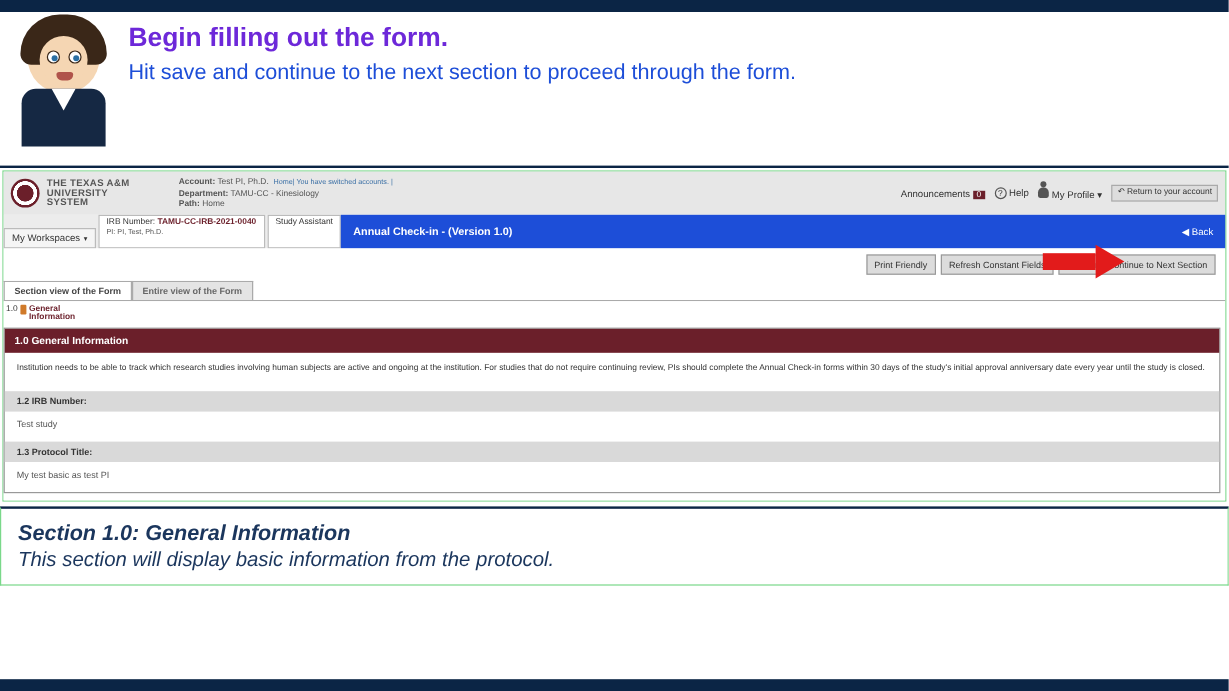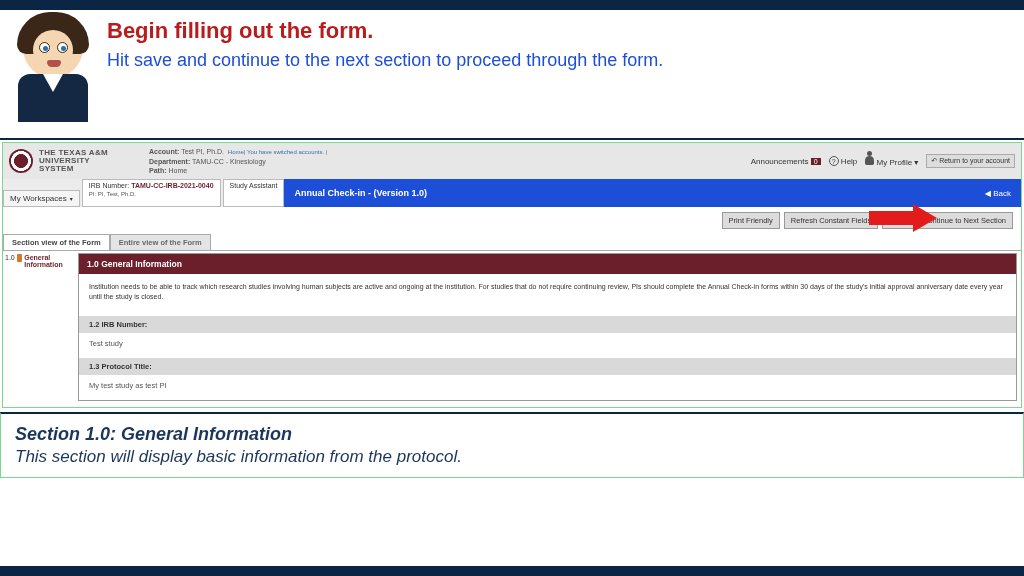--- a/index.html
+++ b/index.html
@@ -11,21 +11,21 @@
 .avatar-head { width: 60px; height: 60px; background: #f5d6b3; border-radius: 50%; position: relative; }
 .avatar-hair { position: absolute; top: -6px; left: -6px; width: 72px; height: 42px; background: #3a2718; border-radius: 36px 36px 10px 10px; }
 .avatar-face { position: absolute; top: 12px; left: 10px; width: 40px; height: 40px; background: #f5d6b3; border-radius: 50%; z-index: 2;}
 .avatar-eye { position: absolute; width: 11px; height: 11px; background: #fff; border-radius: 50%; top: 24px; z-index:3; border:1px solid #3a2718;}
 .avatar-eye.l{left:16px;} .avatar-eye.r{left:34px;}
 .avatar-pupil{position:absolute;width:5px;height:5px;background:#2b6fa3;border-radius:50%;top:3px;left:3px;}
 .avatar-mouth{position:absolute;width:14px;height:7px;background:#b0534a;border-radius:4px 4px 8px 8px;top:42px;left:24px;z-index:3;}
 .avatar-body { width: 70px; height: 48px; background: #152843; border-radius: 12px 12px 0 0; margin-top: -4px; position: relative; }
 .avatar-collar { position: absolute; top: 0; left: 25px; width: 0; height: 0; border-left: 10px solid transparent; border-right: 10px solid transparent; border-top: 18px solid #fff; }
 .instruction-text { padding-left: 12px; }
-.instruction-text h1 { color: #b91c1c; font-size: 22px; font-weight: bold; margin-bottom: 6px; }
+.instruction-text h1 { color: #6d28d9; font-size: 22px; font-weight: bold; margin-bottom: 6px; }
 .instruction-text p { color: #1d4ed8; font-size: 18px; }
 
 .app-shell { border: 1px solid #7ad88a; margin: 2px 2px; font-size: 8px; color: #333; }
 .app-header { background: #e7e7e7; display: flex; align-items: center; padding: 3px 6px; height: 36px; }
 .logo-seal { width: 24px; height: 24px; background: radial-gradient(circle,#6b1f2a 40%,#fff 42%,#fff 58%,#6b1f2a 60%); border-radius: 50%; margin-right: 6px; flex-shrink:0;}
 .logo-text { color: #555; font-size: 8px; font-weight: bold; line-height: 1; text-transform: uppercase; letter-spacing: 0.3px; width: 70px; }
 .acct-lines { flex: 1; font-size: 7px; line-height: 1.3; color: #555; padding-left: 40px;}
 .acct-lines .lbl { font-weight: bold; }
 .acct-lines a { color: #3a6fa5; text-decoration: none; font-size:6px;}
 .header-right { display: flex; align-items: center; gap: 8px; font-size: 8px; }
@@ -48,21 +48,21 @@
 .action-row { background: #fff; padding: 5px 8px; display: flex; justify-content: flex-end; gap: 4px; position: relative; }
 .action-btn { background: #dcdcdc; border: 1px solid #999; padding: 3px 6px; font-size: 7.5px; color: #333; }
 .arrow-callout { position: absolute; right: 80px; top: -3px; width: 72px; height: 28px; z-index: 10; }
 .arrow-body { position: absolute; left: 0; top: 7px; width: 44px; height: 14px; background: #e21b1b; }
 .arrow-head { position: absolute; left: 44px; top: 0; width: 0; height: 0; border-top: 14px solid transparent; border-bottom: 14px solid transparent; border-left: 24px solid #e21b1b; }
 
 .view-tabs { display: flex; font-size: 7.5px; border-bottom: 1px solid #aaa; background:#fff; }
 .view-tab { padding: 3px 8px; border: 1px solid #aaa; border-bottom: none; background: #fff; color: #444; font-weight:bold;}
 .view-tab.inactive { background: #e4e4e4; color: #666; }
 
-.form-area { display: flex; font-size: 7.5px; background:#fff; }
+.form-area { display: flex; font-size: 7.5px; background:#fff;flex-direction:column; }
 .side-nav { width: 75px; padding: 3px 2px; font-size: 7px; }
 .side-nav-item { color: #6b1f2a; font-weight: bold; display:flex; gap:2px;}
 .side-nav-item .num{color:#333;font-weight:normal;}
 .page-icon{display:inline-block;width:7px;height:8px;background:#d07a2a;border-radius:1px;}
 
 .form-body { flex: 1; border: 1px solid #999; margin: 2px 4px 6px 0; }
 .section-bar { background: #6b1f2a; color: #fff; padding: 5px 8px; font-size: 8.5px; font-weight: bold; }
 .section-desc { padding: 8px 10px 14px 10px; font-size: 7px; color: #333; line-height: 1.4; }
 .field-label { background: #d9d9d9; padding: 4px 10px; font-size: 7.5px; font-weight: bold; color: #333; }
 .field-value { padding: 6px 10px 10px 10px; font-size: 7.5px; color: #555; }
@@ -155,21 +155,21 @@
           <span class="page-icon"></span>
           <span>General Information</span>
       </div>
     </div>
     <div class="form-body">
       <div class="section-bar">1.0   General Information</div>
       <div class="section-desc">Institution needs to be able to track which research studies involving human subjects are active and ongoing at the institution. For studies that do not require continuing review, PIs should complete the Annual Check-in forms within 30 days of the study's initial approval anniversary date every year until the study is closed.</div>
       <div class="field-label">1.2   IRB Number:</div>
       <div class="field-value">Test study</div>
       <div class="field-label">1.3   Protocol Title:</div>
-      <div class="field-value">My test study as test PI</div>
+      <div class="field-value">My test basic as test PI</div>
     </div>
   </div>
 
 </div>
 
 <div class="instruction-bottom">
   <h2>Section 1.0: General Information</h2>
   <p>This section will display basic information from the protocol.</p>
 </div>
 

